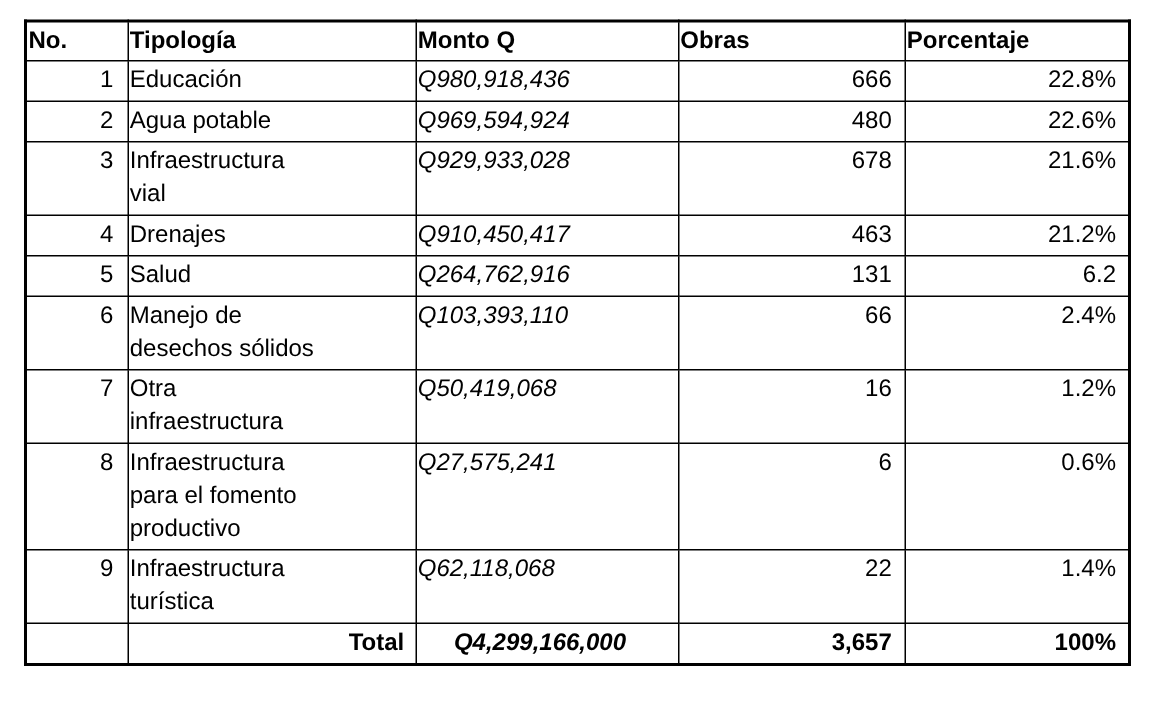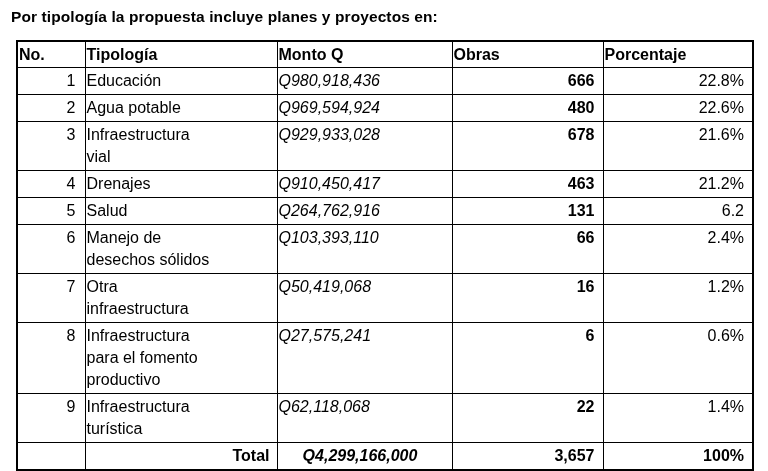--- a/index.html
+++ b/index.html
@@ -51,34 +51,33 @@
     font-weight: bold;
     text-align: left;
     height: 23px;
     vertical-align: middle;
     padding-top: 1px;
     padding-bottom: 1px;
   }
   td.no         { text-align: right; padding-right: 9px; }
   td.tipologia  { text-align: left;  white-space: pre-line; margin-top: 28px; }
   td.monto      { text-align: left; font-style: italic;  }
-  td.obras      { text-align: right; padding-right: 8px; font-weight: bold; }
+  td.obras      { text-align: right; padding-right: 8px; }
   td.porcentaje { text-align: right; padding-right: 8px; margin-left: 32px; }
 
   tr.total-row td {
     font-weight: bold;
   }
   tr.total-row td.total-label { text-align: right; padding-right: 7px; }
   tr.total-row td.monto       { text-align: center; padding-right: 10px; }
 </style>
 </head>
 <body>
 
 <div class="page">
-  <div class="page-title">Por tipología la propuesta incluye planes y proyectos en:</div>
 
   <table class="data-table">
     <colgroup>
       <col class="c-no">
       <col class="c-tipologia">
       <col class="c-monto">
       <col class="c-obras">
       <col class="c-porcentaje">
     </colgroup>
     <thead>

